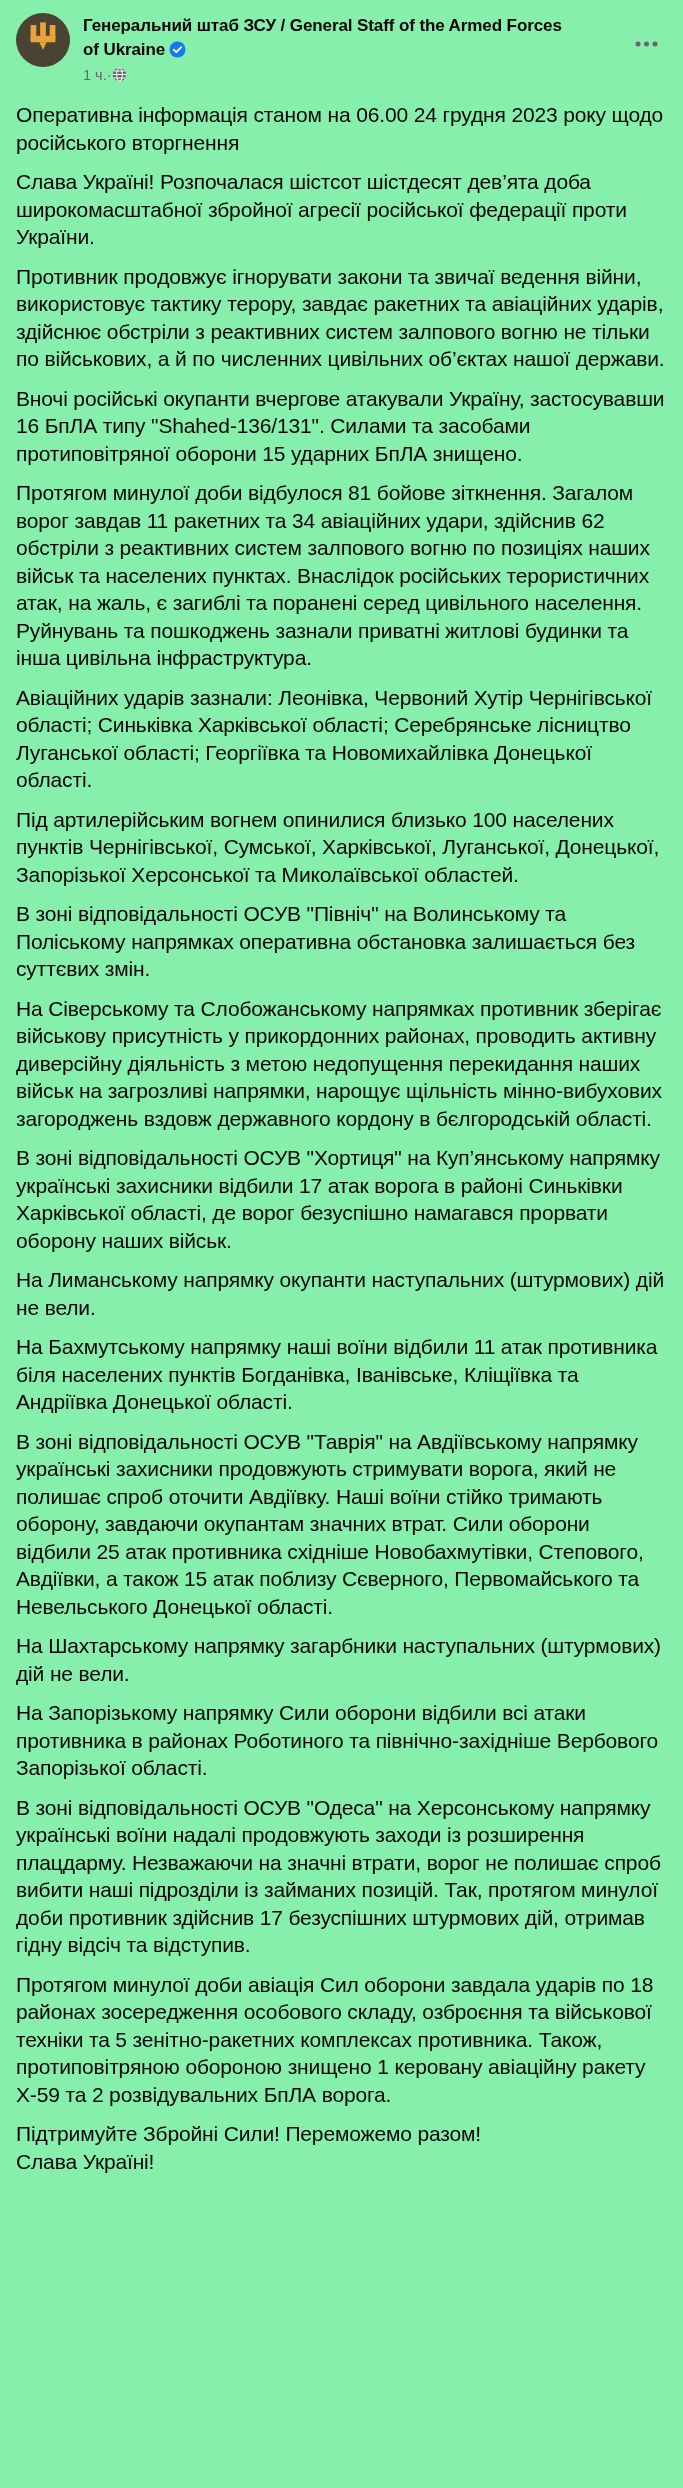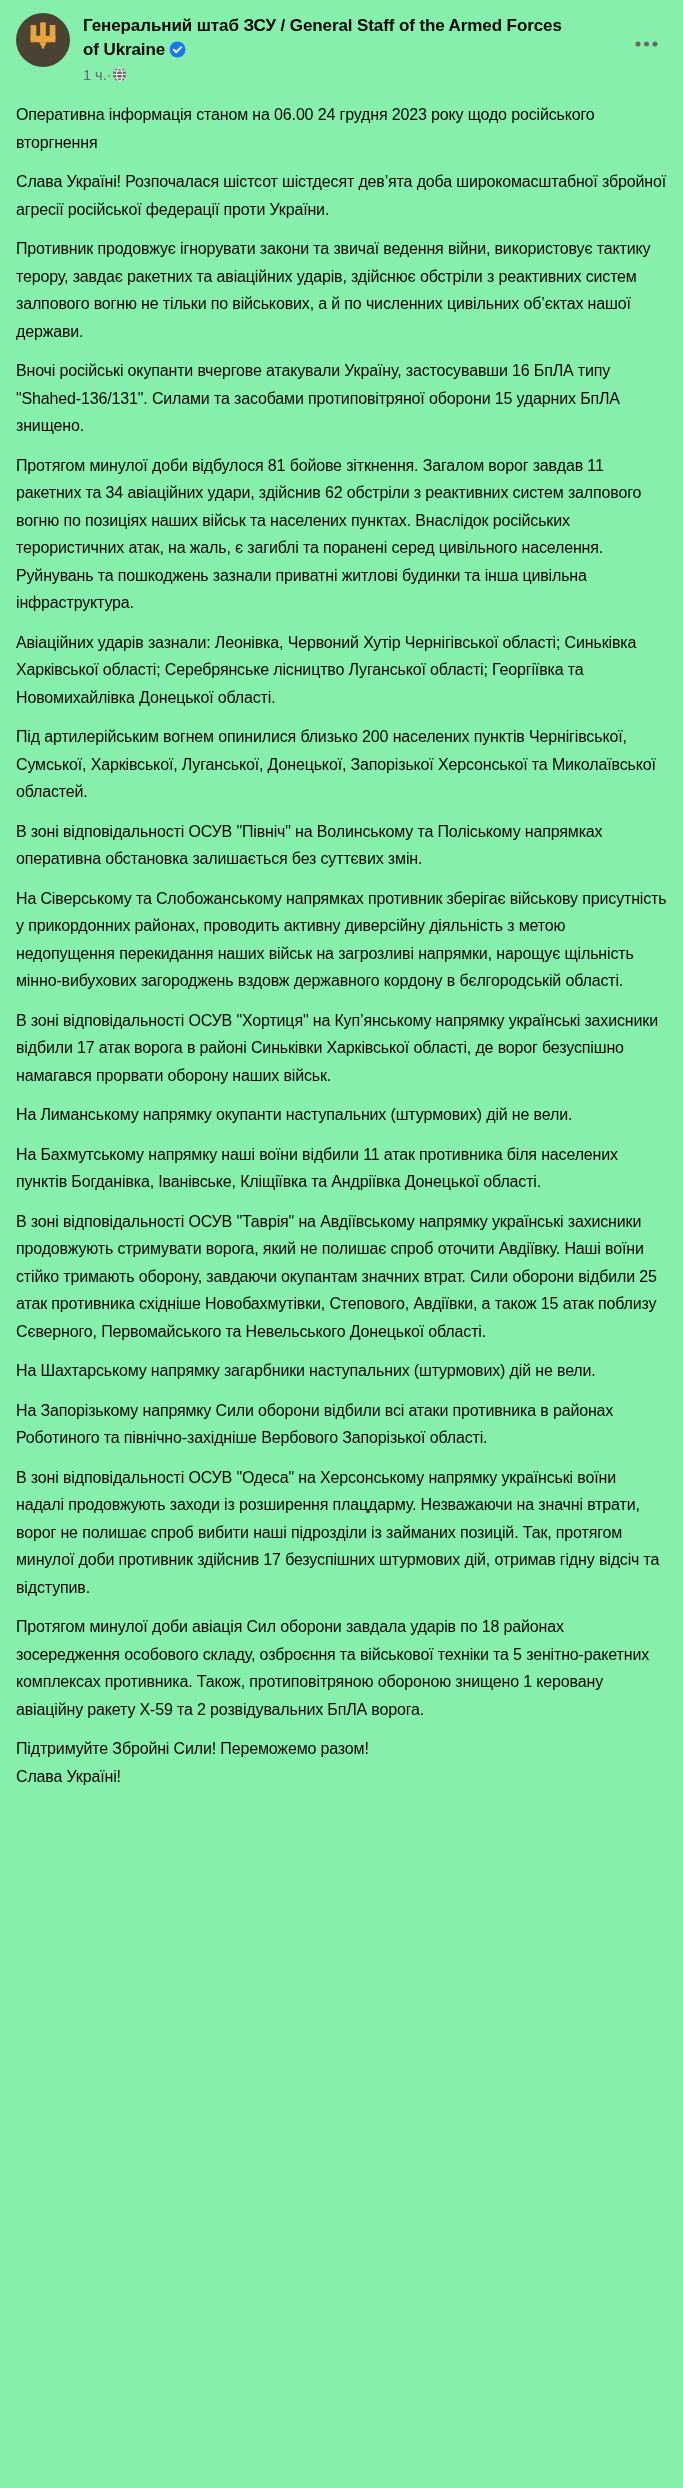--- a/index.html
+++ b/index.html
@@ -78,21 +78,21 @@
     justify-content: center;
     cursor: pointer;
     border-radius: 6px;
   }
   
   .post-body {
     padding: 15px 16px 14px 16px;
   }
   .post-paragraph {
     margin: 0 0 12px 0;
-    font-size: 16px;
+    font-size: 21px;
     line-height: 27.5px;
     letter-spacing: -0.15px;
     color: #050505;
     white-space: pre-line;
   }
   .post-paragraph:last-child { margin-bottom: 11px; }
 </style>
 </head>
 <body>
 
@@ -150,21 +150,21 @@
 
   </div>
 
   <div class="post-body">
       <p class="post-paragraph">Оперативна інформація станом на 06.00 24 грудня 2023 року щодо російського вторгнення</p>
       <p class="post-paragraph">Слава Україні! Розпочалася шістсот шістдесят дев’ята доба широкомасштабної збройної агресії російської федерації проти України.</p>
       <p class="post-paragraph">Противник продовжує ігнорувати закони та звичаї ведення війни, використовує тактику терору, завдає ракетних та авіаційних ударів, здійснює обстріли з реактивних систем залпового вогню не тільки по військових, а й по численних цивільних об’єктах нашої держави.</p>
       <p class="post-paragraph">Вночі російські окупанти вчергове атакували Україну, застосувавши 16 БпЛА типу "Shahed-136/131". Силами та засобами протиповітряної оборони 15 ударних БпЛА знищено.</p>
       <p class="post-paragraph">Протягом минулої доби відбулося 81 бойове зіткнення. Загалом ворог завдав 11 ракетних та 34 авіаційних удари, здійснив 62 обстріли з реактивних систем залпового вогню по позиціях наших військ та населених пунктах. Внаслідок російських терористичних атак, на жаль, є загиблі та поранені серед цивільного населення. Руйнувань та пошкоджень зазнали приватні житлові будинки та інша цивільна інфраструктура.</p>
       <p class="post-paragraph">Авіаційних ударів зазнали: Леонівка, Червоний Хутір Чернігівської області; Синьківка Харківської області; Серебрянське лісництво Луганської області; Георгіївка та Новомихайлівка Донецької області.</p>
-      <p class="post-paragraph">Під артилерійським вогнем опинилися близько 200 населених пунктів Чернігівської, Сумської, Харківської, Луганської, Донецької, Запорізької Херсонської та Миколаївської областей.</p>
+      <p class="post-paragraph">Під артилерійським вогнем опинилися близько 100 населених пунктів Чернігівської, Сумської, Харківської, Луганської, Донецької, Запорізької Херсонської та Миколаївської областей.</p>
       <p class="post-paragraph">В зоні відповідальності ОСУВ "Північ" на Волинському та Поліському напрямках оперативна обстановка залишається без суттєвих змін.</p>
       <p class="post-paragraph">На Сіверському та Слобожанському напрямках противник зберігає військову присутність у прикордонних районах, проводить активну диверсійну діяльність з метою недопущення перекидання наших військ на загрозливі напрямки, нарощує щільність мінно-вибухових загороджень  вздовж державного кордону в бєлгородській області.</p>
       <p class="post-paragraph">В зоні відповідальності ОСУВ "Хортиця" на Куп’янському напрямку українські захисники відбили 17 атак ворога в районі Синьківки Харківської області, де ворог безуспішно намагався прорвати оборону наших військ.</p>
       <p class="post-paragraph">На Лиманському напрямку окупанти наступальних (штурмових) дій не вели.</p>
       <p class="post-paragraph">На Бахмутському напрямку наші воїни відбили 11 атак противника біля населених пунктів Богданівка, Іванівське, Кліщіївка та Андріївка Донецької області.</p>
       <p class="post-paragraph">В зоні відповідальності ОСУВ "Таврія" на Авдіївському напрямку українські захисники продовжують стримувати ворога, який не полишає спроб оточити Авдіївку. Наші воїни стійко тримають оборону, завдаючи окупантам значних втрат. Сили оборони відбили 25 атак противника східніше Новобахмутівки, Степового, Авдіївки, а також 15 атак поблизу Сєверного, Первомайського та Невельського Донецької області.</p>
       <p class="post-paragraph">На Шахтарському напрямку загарбники наступальних (штурмових) дій не вели.</p>
       <p class="post-paragraph">На Запорізькому напрямку Сили оборони відбили всі атаки противника в районах Роботиного та північно-західніше Вербового Запорізької області.</p>
       <p class="post-paragraph">В зоні відповідальності ОСУВ "Одеса" на Херсонському напрямку українські воїни надалі продовжують заходи із розширення плацдарму. Незважаючи на значні втрати, ворог не полишає спроб вибити наші підрозділи із займаних позицій. Так, протягом минулої доби противник здійснив 17 безуспішних штурмових дій, отримав гідну відсіч та відступив.</p>
       <p class="post-paragraph">Протягом минулої доби авіація Сил оборони завдала ударів по 18 районах зосередження особового складу, озброєння та військової техніки та 5 зенітно-ракетних комплексах противника. Також, протиповітряною обороною знищено 1 керовану авіаційну ракету Х-59 та 2 розвідувальних БпЛА ворога.</p>

